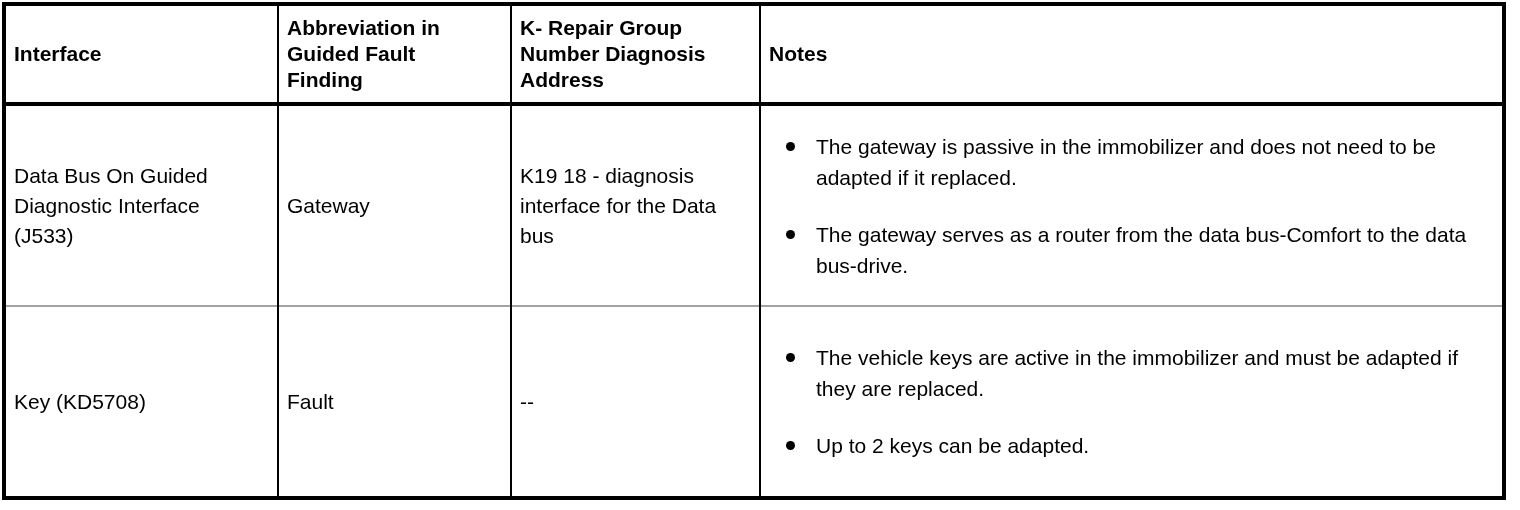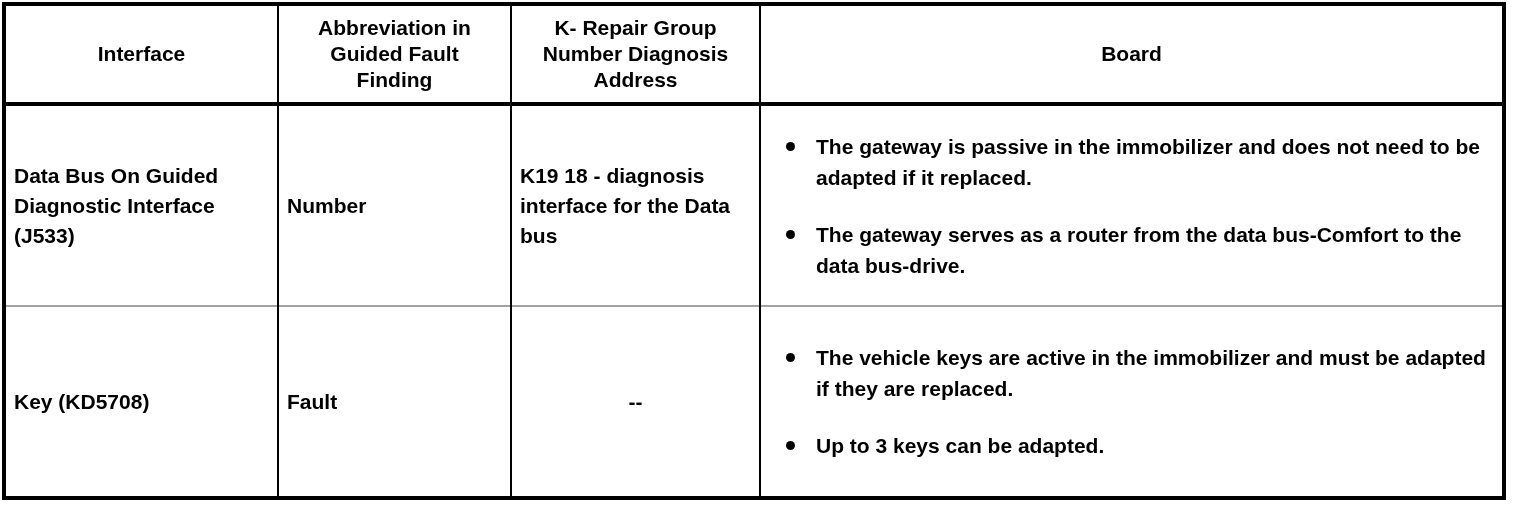--- a/index.html
+++ b/index.html
@@ -62,40 +62,40 @@
 
   
   tbody tr.data-row-1 { height: 202px; }
   tbody tr.data-row-2 { height: 190px; }
 
   td.body-cell {
     border-right: 2px solid #000000;
     vertical-align: middle;
     font-size: 21px;
     line-height: 30px;
-    font-weight: bold;
+    font-weight: normal;
     padding: 4px 8px;
     background: #ffffff;
   }
   td.body-cell.last-col {
     border-right: none;
     padding-left: 22px;
     padding-right: 14px;
   }
   tbody tr.data-row-2 td.body-cell {
     border-top: 2px solid #a3a3a3;
   }
 
   .cell-text {
     display: block;
     white-space: pre-line;
     text-align: left;
   }
   .cell-text.center {
-    text-align: center;
+    text-align: left;
   }
 
   
   ul.note-list {
     list-style: none;
     margin: 0;
     padding: 0;
   }
   ul.note-list li.note-item {
     position: relative;
@@ -141,33 +141,33 @@
           <span class="cell-text center">Abbreviation in
 Guided Fault
 Finding</span>
         </th>
         <th class="head-cell">
           <span class="cell-text center">K- Repair Group
 Number Diagnosis
 Address</span>
         </th>
         <th class="head-cell last-col">
-          <span class="cell-text center">Board</span>
+          <span class="cell-text center">Notes</span>
         </th>
       </tr>
     </thead>
     <tbody>
       <tr class="data-row-1">
         <td class="body-cell">
           <span class="cell-text">Data Bus On Guided
 Diagnostic Interface
 (J533)</span>
         </td>
         <td class="body-cell">
-          <span class="cell-text">Number</span>
+          <span class="cell-text">Gateway</span>
         </td>
         <td class="body-cell">
           <span class="cell-text">K19 18 - diagnosis
 interface for the Data
 bus</span>
         </td>
         <td class="body-cell last-col">
           <ul class="note-list">
             <li class="note-item">
               <span class="bullet-dot"></span>
@@ -191,20 +191,20 @@
           <span class="cell-text center">--</span>
         </td>
         <td class="body-cell last-col">
           <ul class="note-list">
             <li class="note-item">
               <span class="bullet-dot"></span>
               <span class="note-text">The vehicle keys are active in the immobilizer and must be adapted if they are replaced.</span>
             </li>
             <li class="note-item">
               <span class="bullet-dot"></span>
-              <span class="note-text">Up to 3 keys can be adapted.</span>
+              <span class="note-text">Up to 2 keys can be adapted.</span>
             </li>
           </ul>
         </td>
       </tr>
     </tbody>
   </table>
 </div>
 
 </body></html>

